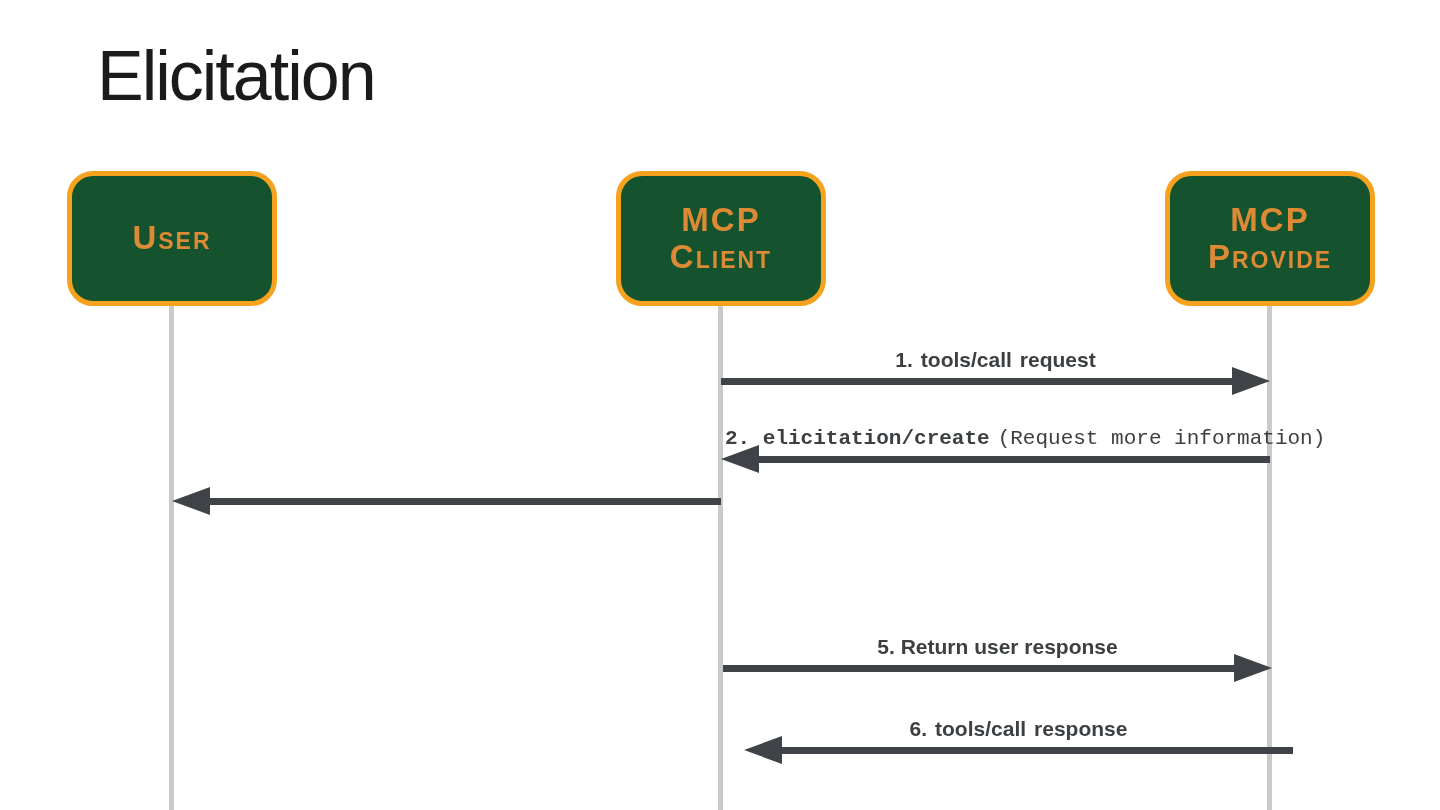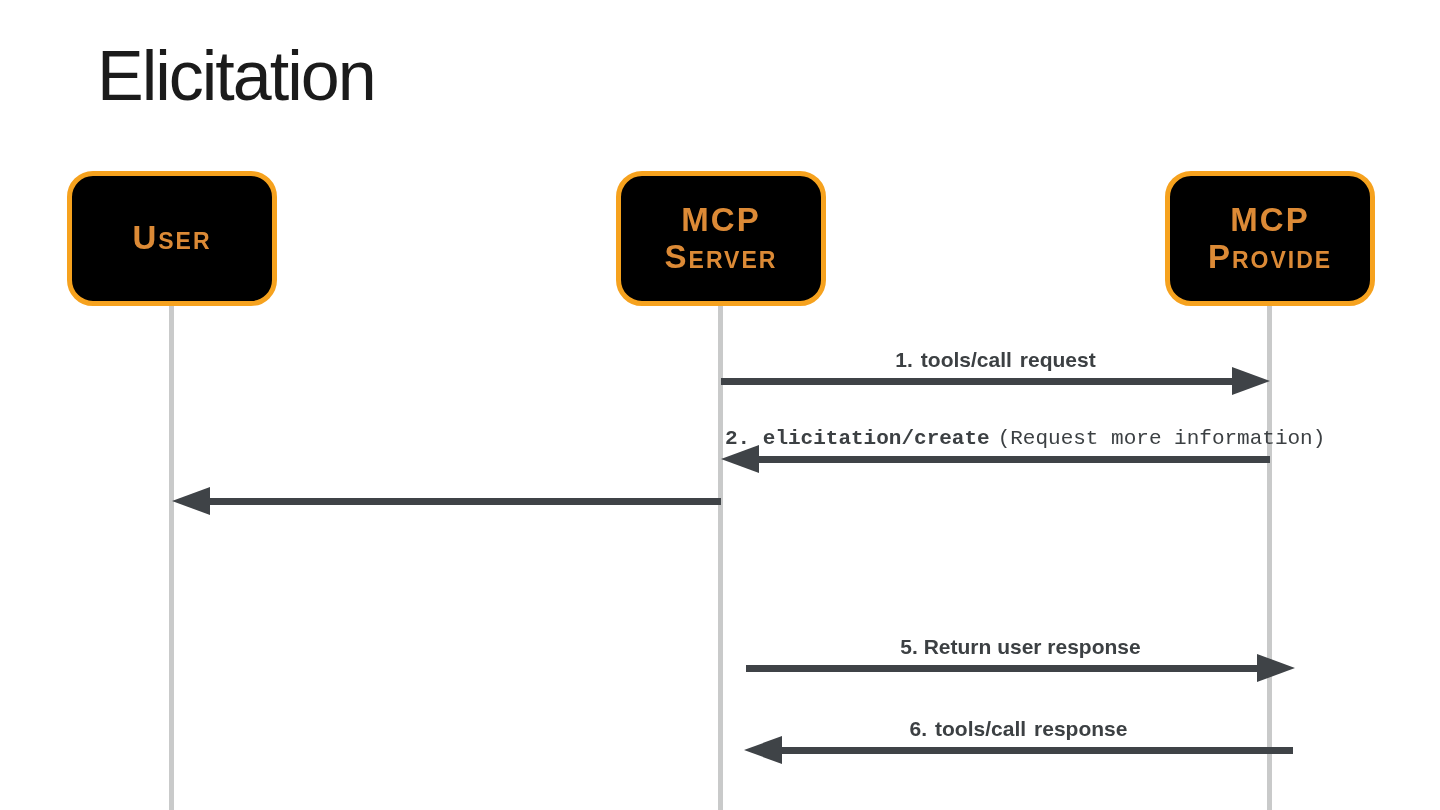--- a/index.html
+++ b/index.html
@@ -24,21 +24,21 @@
     line-height: 1.05;
   }
 
   
   .actor-box {
     position: absolute;
     top: 171px;
     width: 210px;
     height: 135px;
     box-sizing: border-box;
-    background: #000000;
+    background: #14532d;
     border: 5px solid #f6a21e;
     border-radius: 26px;
     display: flex;
     flex-direction: column;
     align-items: center;
     justify-content: center;
     text-align: center;
   }
   .actor-box.user   { left: 67px;  }
   .actor-box.client { left: 616px; }
@@ -102,40 +102,40 @@
   }
   .msg.dir-right .line { left: 0; right: 30px; }
   .msg.dir-right .head { right: 0; border-left: 38px solid #3f4347; }
   .msg.dir-left  .line { left: 30px; right: 0; }
   .msg.dir-left  .head { left: 0; border-right: 38px solid #3f4347; }
 
   .msg.m1 { left: 721px; top: 336px; width: 549px; height: 49px; }
   .msg.m2 { left: 721px; top: 414px; width: 549px; height: 49px; font-family: Liberation Mono, monospace; }
   .msg.m3 { left: 172px; top: 455px; width: 549px; height: 50px; }
   .msg.m4 { left: 172px; top: 537px; width: 549px; height: 50px; }
-  .msg.m5 { left: 746px; top: 622px; width: 549px; height: 50px; }
+  .msg.m5 { left: 723px; top: 622px; width: 549px; height: 50px; }
   .msg.m6 { left: 744px; top: 704px; width: 549px; height: 50px; }
 </style>
 </head>
 <body>
 
 <div class="canvas">
 
   <div class="slide-title">Elicitation</div>
 
   <div class="actor-box user">
     <div class="actor-label">
       <span>User</span>
 
     </div>
   </div>
   <div class="actor-box client">
     <div class="actor-label">
       <span>MCP</span>
-      <span>Server</span>
+      <span>Client</span>
     </div>
   </div>
   <div class="actor-box server">
     <div class="actor-label">
       <span>MCP</span>
       <span>Provide</span>
     </div>
   </div>
 
   <div class="lifeline user"></div>

